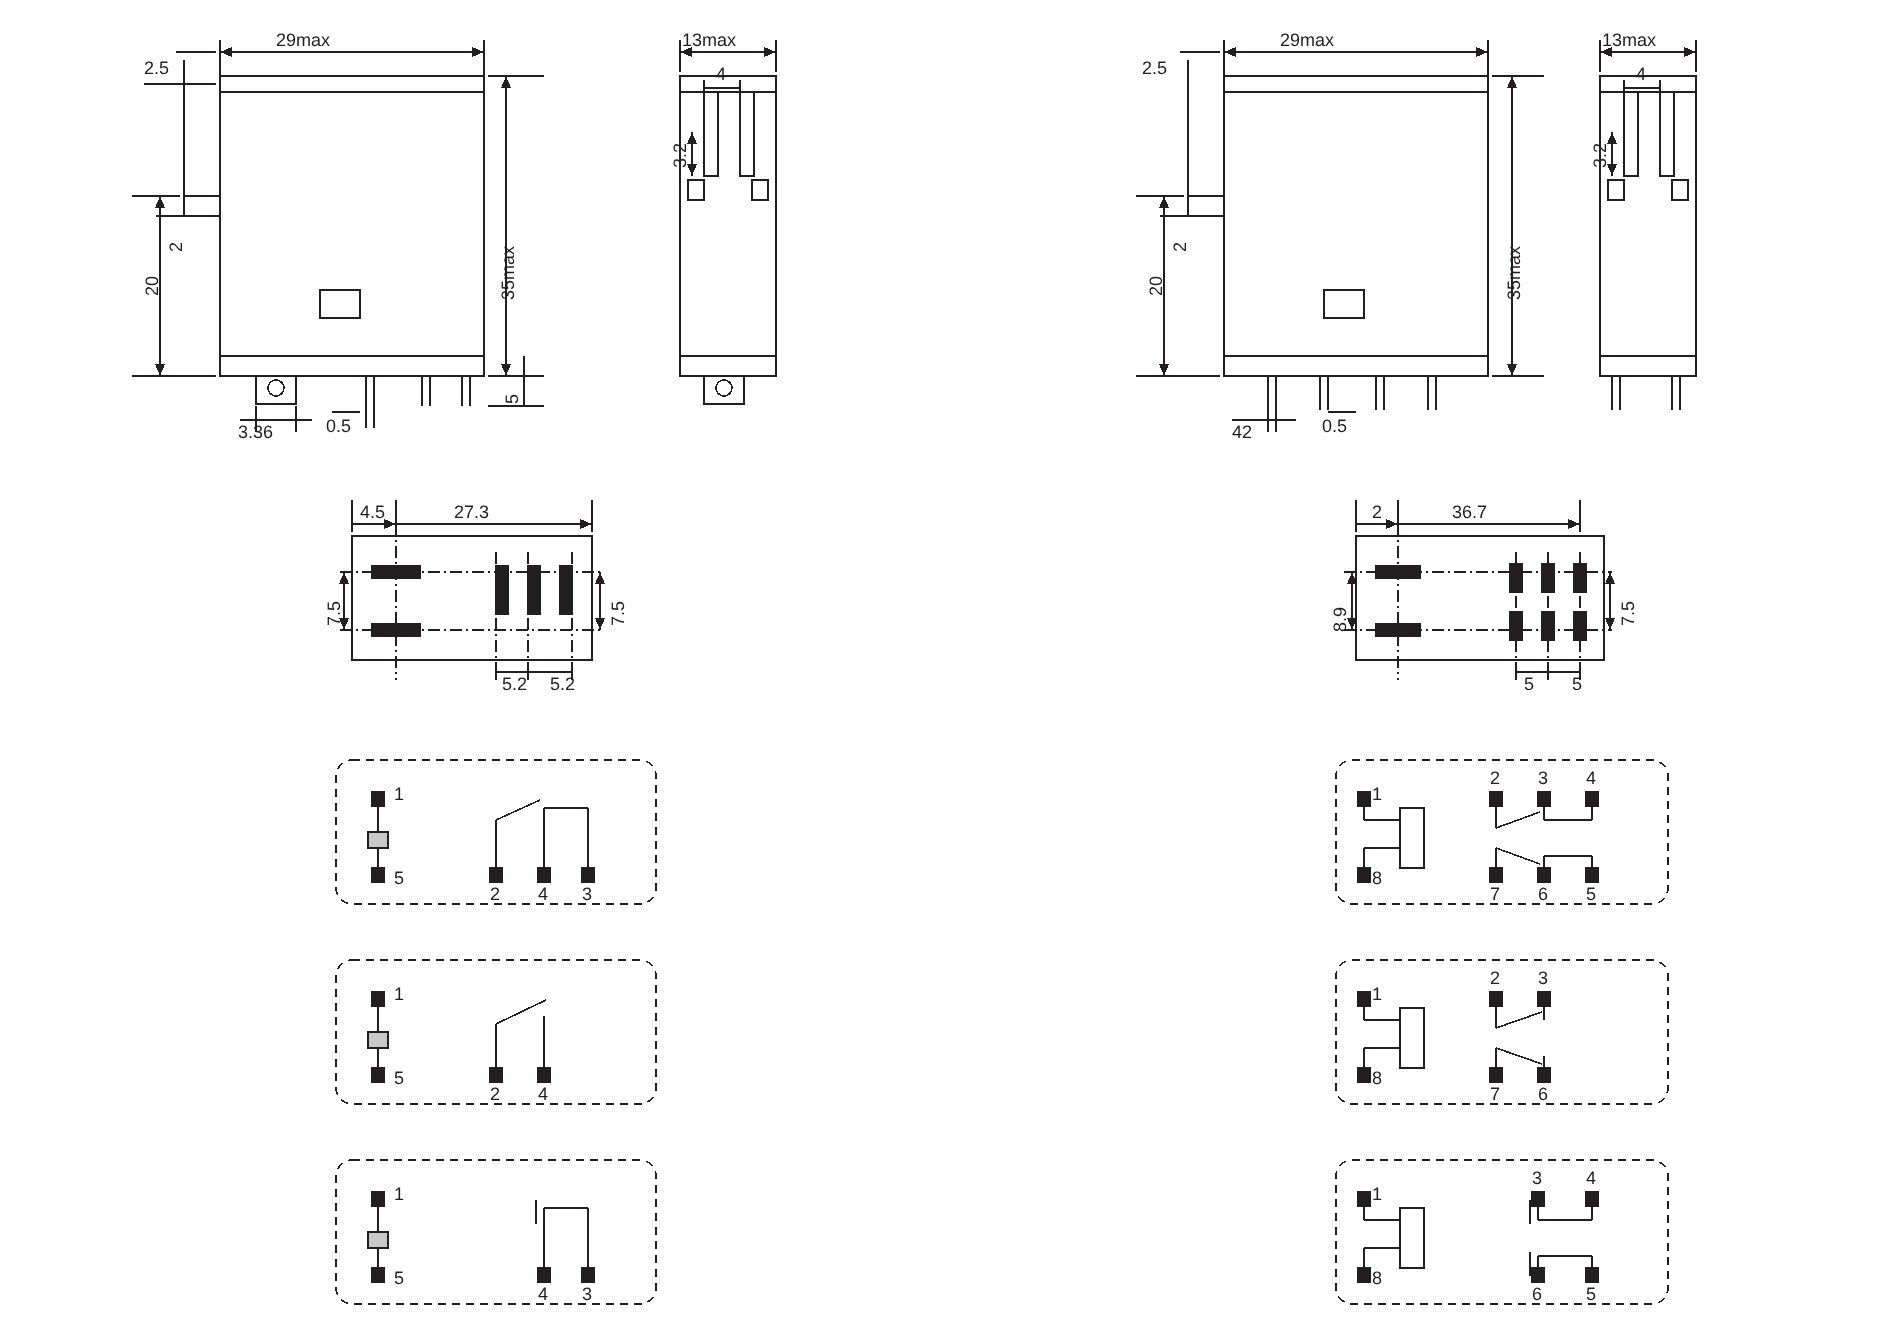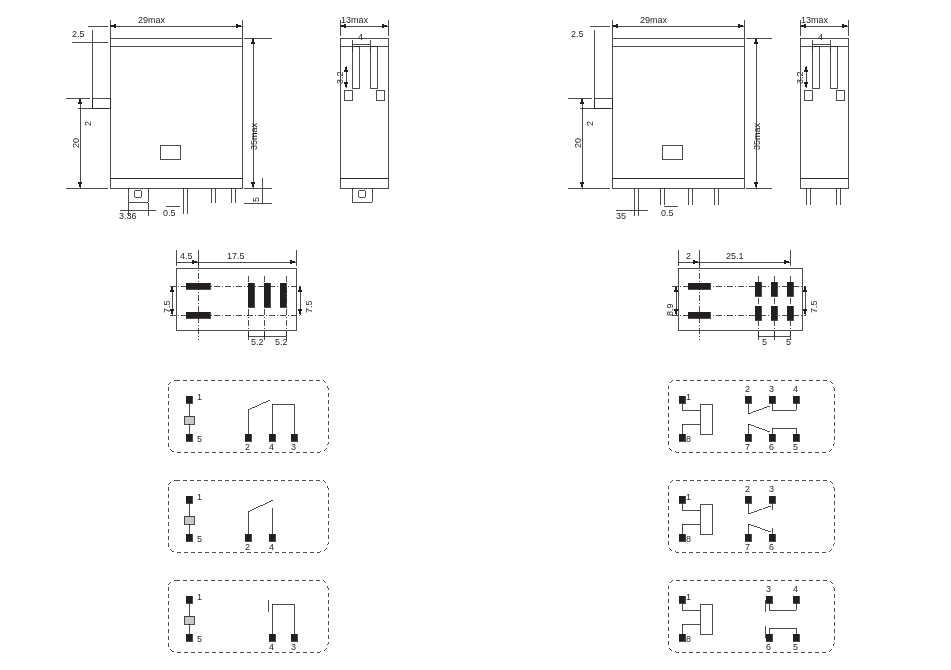--- a/index.html
+++ b/index.html
@@ -409,21 +409,21 @@
   <div class="dim-label vert" style="left:84px; top:126px;">2</div>
   <div class="dim-label vert" style="left:252px; top:202px;">5</div>
   <div class="dim-label" style="left:119px; top:212px;">3.36</div>
   <div class="dim-label" style="left:163px; top:209px;">0.5</div>
 
   <div class="dim-label" style="left:341px; top:16px;">13max</div>
   <div class="dim-label" style="left:358px; top:33px;">4</div>
   <div class="dim-label vert" style="left:336px; top:84px;">3.2</div>
 
   <div class="dim-label" style="left:180px; top:252px;">4.5</div>
-  <div class="dim-label" style="left:227px; top:252px;">17.5</div>
+  <div class="dim-label" style="left:227px; top:252px;">27.3</div>
   <div class="dim-label vert" style="left:163px; top:313px;">7.5</div>
   <div class="dim-label vert" style="left:305px; top:313px;">7.5</div>
   <div class="dim-label" style="left:251px; top:338px;">5.2</div>
   <div class="dim-label" style="left:275px; top:338px;">5.2</div>
 
   <div class="pin-label" style="left:197px; top:393px;">1</div>
   <div class="pin-label" style="left:197px; top:435px;">5</div>
   <div class="pin-label" style="left:245px; top:443px;">2</div>
   <div class="pin-label" style="left:269px; top:443px;">4</div>
   <div class="pin-label" style="left:291px; top:443px;">3</div>
@@ -436,29 +436,29 @@
   <div class="pin-label" style="left:197px; top:593px;">1</div>
   <div class="pin-label" style="left:197px; top:635px;">5</div>
   <div class="pin-label" style="left:269px; top:643px;">4</div>
   <div class="pin-label" style="left:291px; top:643px;">3</div>
 
   <div class="dim-label" style="left:571px; top:30px;">2.5</div>
   <div class="dim-label" style="left:640px; top:16px;">29max</div>
   <div class="dim-label vert" style="left:753px; top:150px;">35max</div>
   <div class="dim-label vert" style="left:574px; top:148px;">20</div>
   <div class="dim-label vert" style="left:586px; top:126px;">2</div>
-  <div class="dim-label" style="left:616px; top:212px;">35</div>
+  <div class="dim-label" style="left:616px; top:212px;">42</div>
   <div class="dim-label" style="left:661px; top:209px;">0.5</div>
 
   <div class="dim-label" style="left:801px; top:16px;">13max</div>
   <div class="dim-label" style="left:818px; top:33px;">4</div>
   <div class="dim-label vert" style="left:796px; top:84px;">3.2</div>
 
   <div class="dim-label" style="left:686px; top:252px;">2</div>
-  <div class="dim-label" style="left:726px; top:252px;">25.1</div>
+  <div class="dim-label" style="left:726px; top:252px;">36.7</div>
   <div class="dim-label vert" style="left:666px; top:316px;">8.9</div>
   <div class="dim-label vert" style="left:810px; top:313px;">7.5</div>
   <div class="dim-label" style="left:762px; top:338px;">5</div>
   <div class="dim-label" style="left:786px; top:338px;">5</div>
 
   <div class="pin-label" style="left:686px; top:393px;">1</div>
   <div class="pin-label" style="left:686px; top:435px;">8</div>
   <div class="pin-label" style="left:745px; top:385px;">2</div>
   <div class="pin-label" style="left:769px; top:385px;">3</div>
   <div class="pin-label" style="left:793px; top:385px;">4</div>

